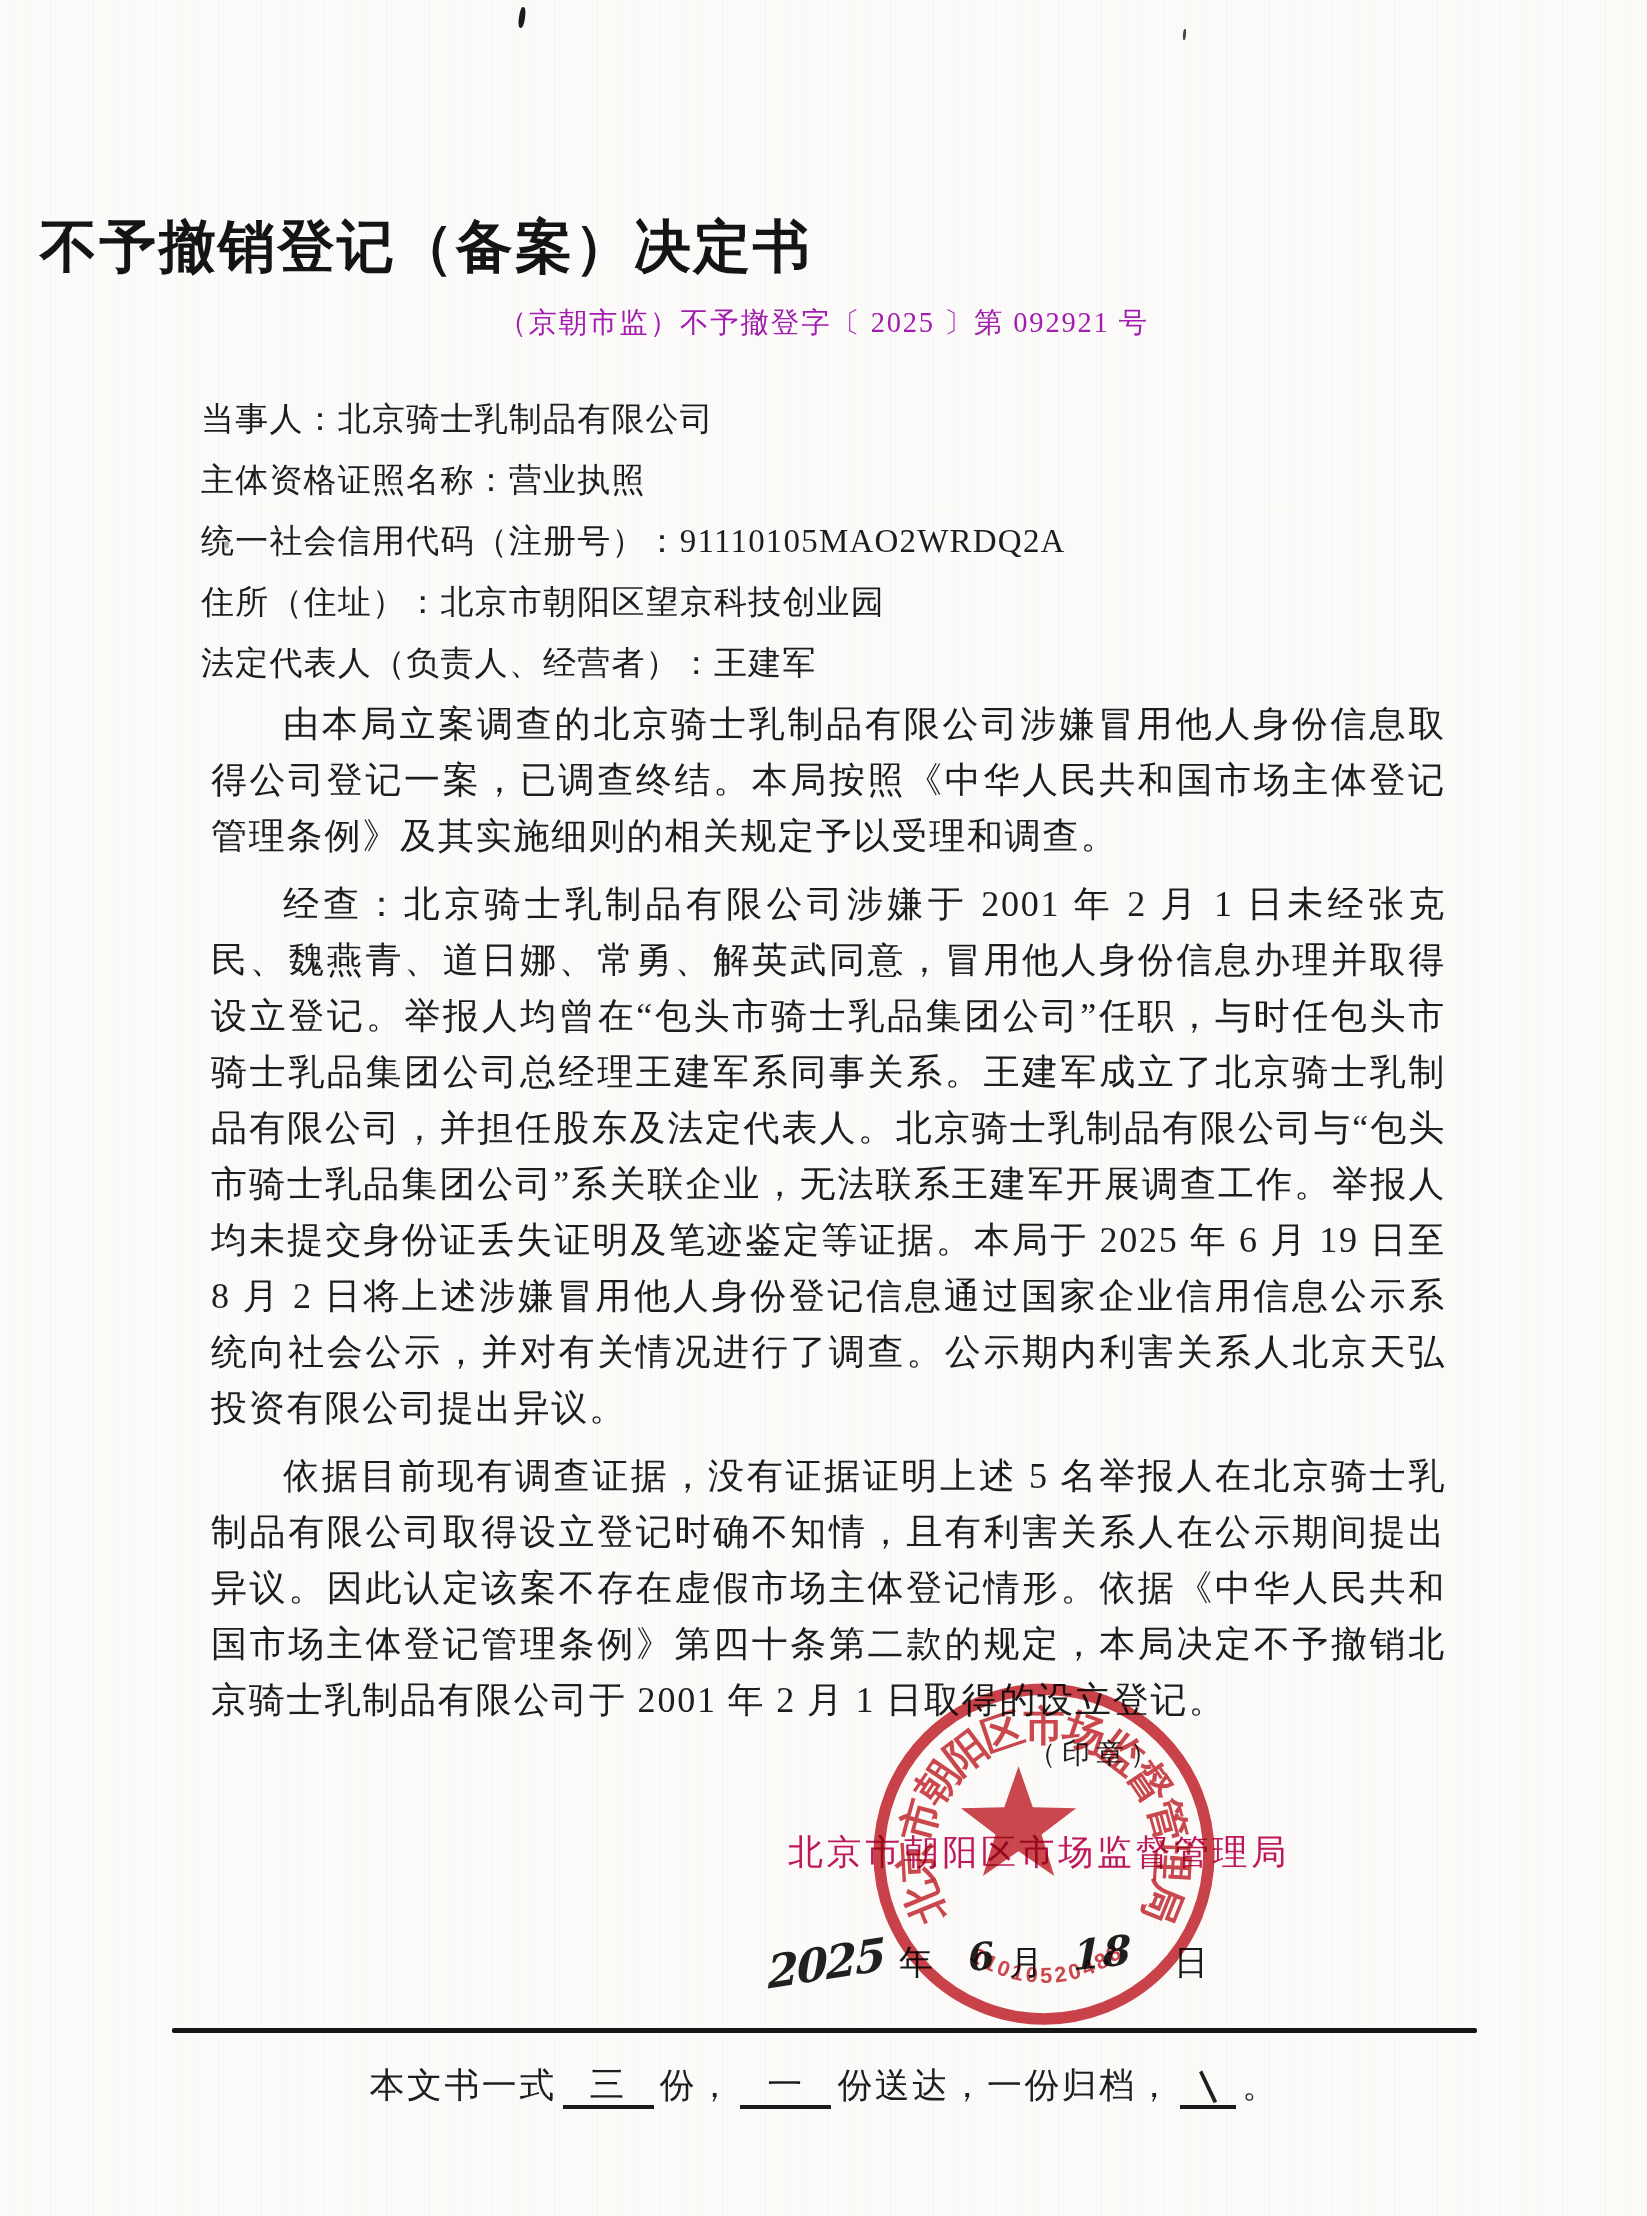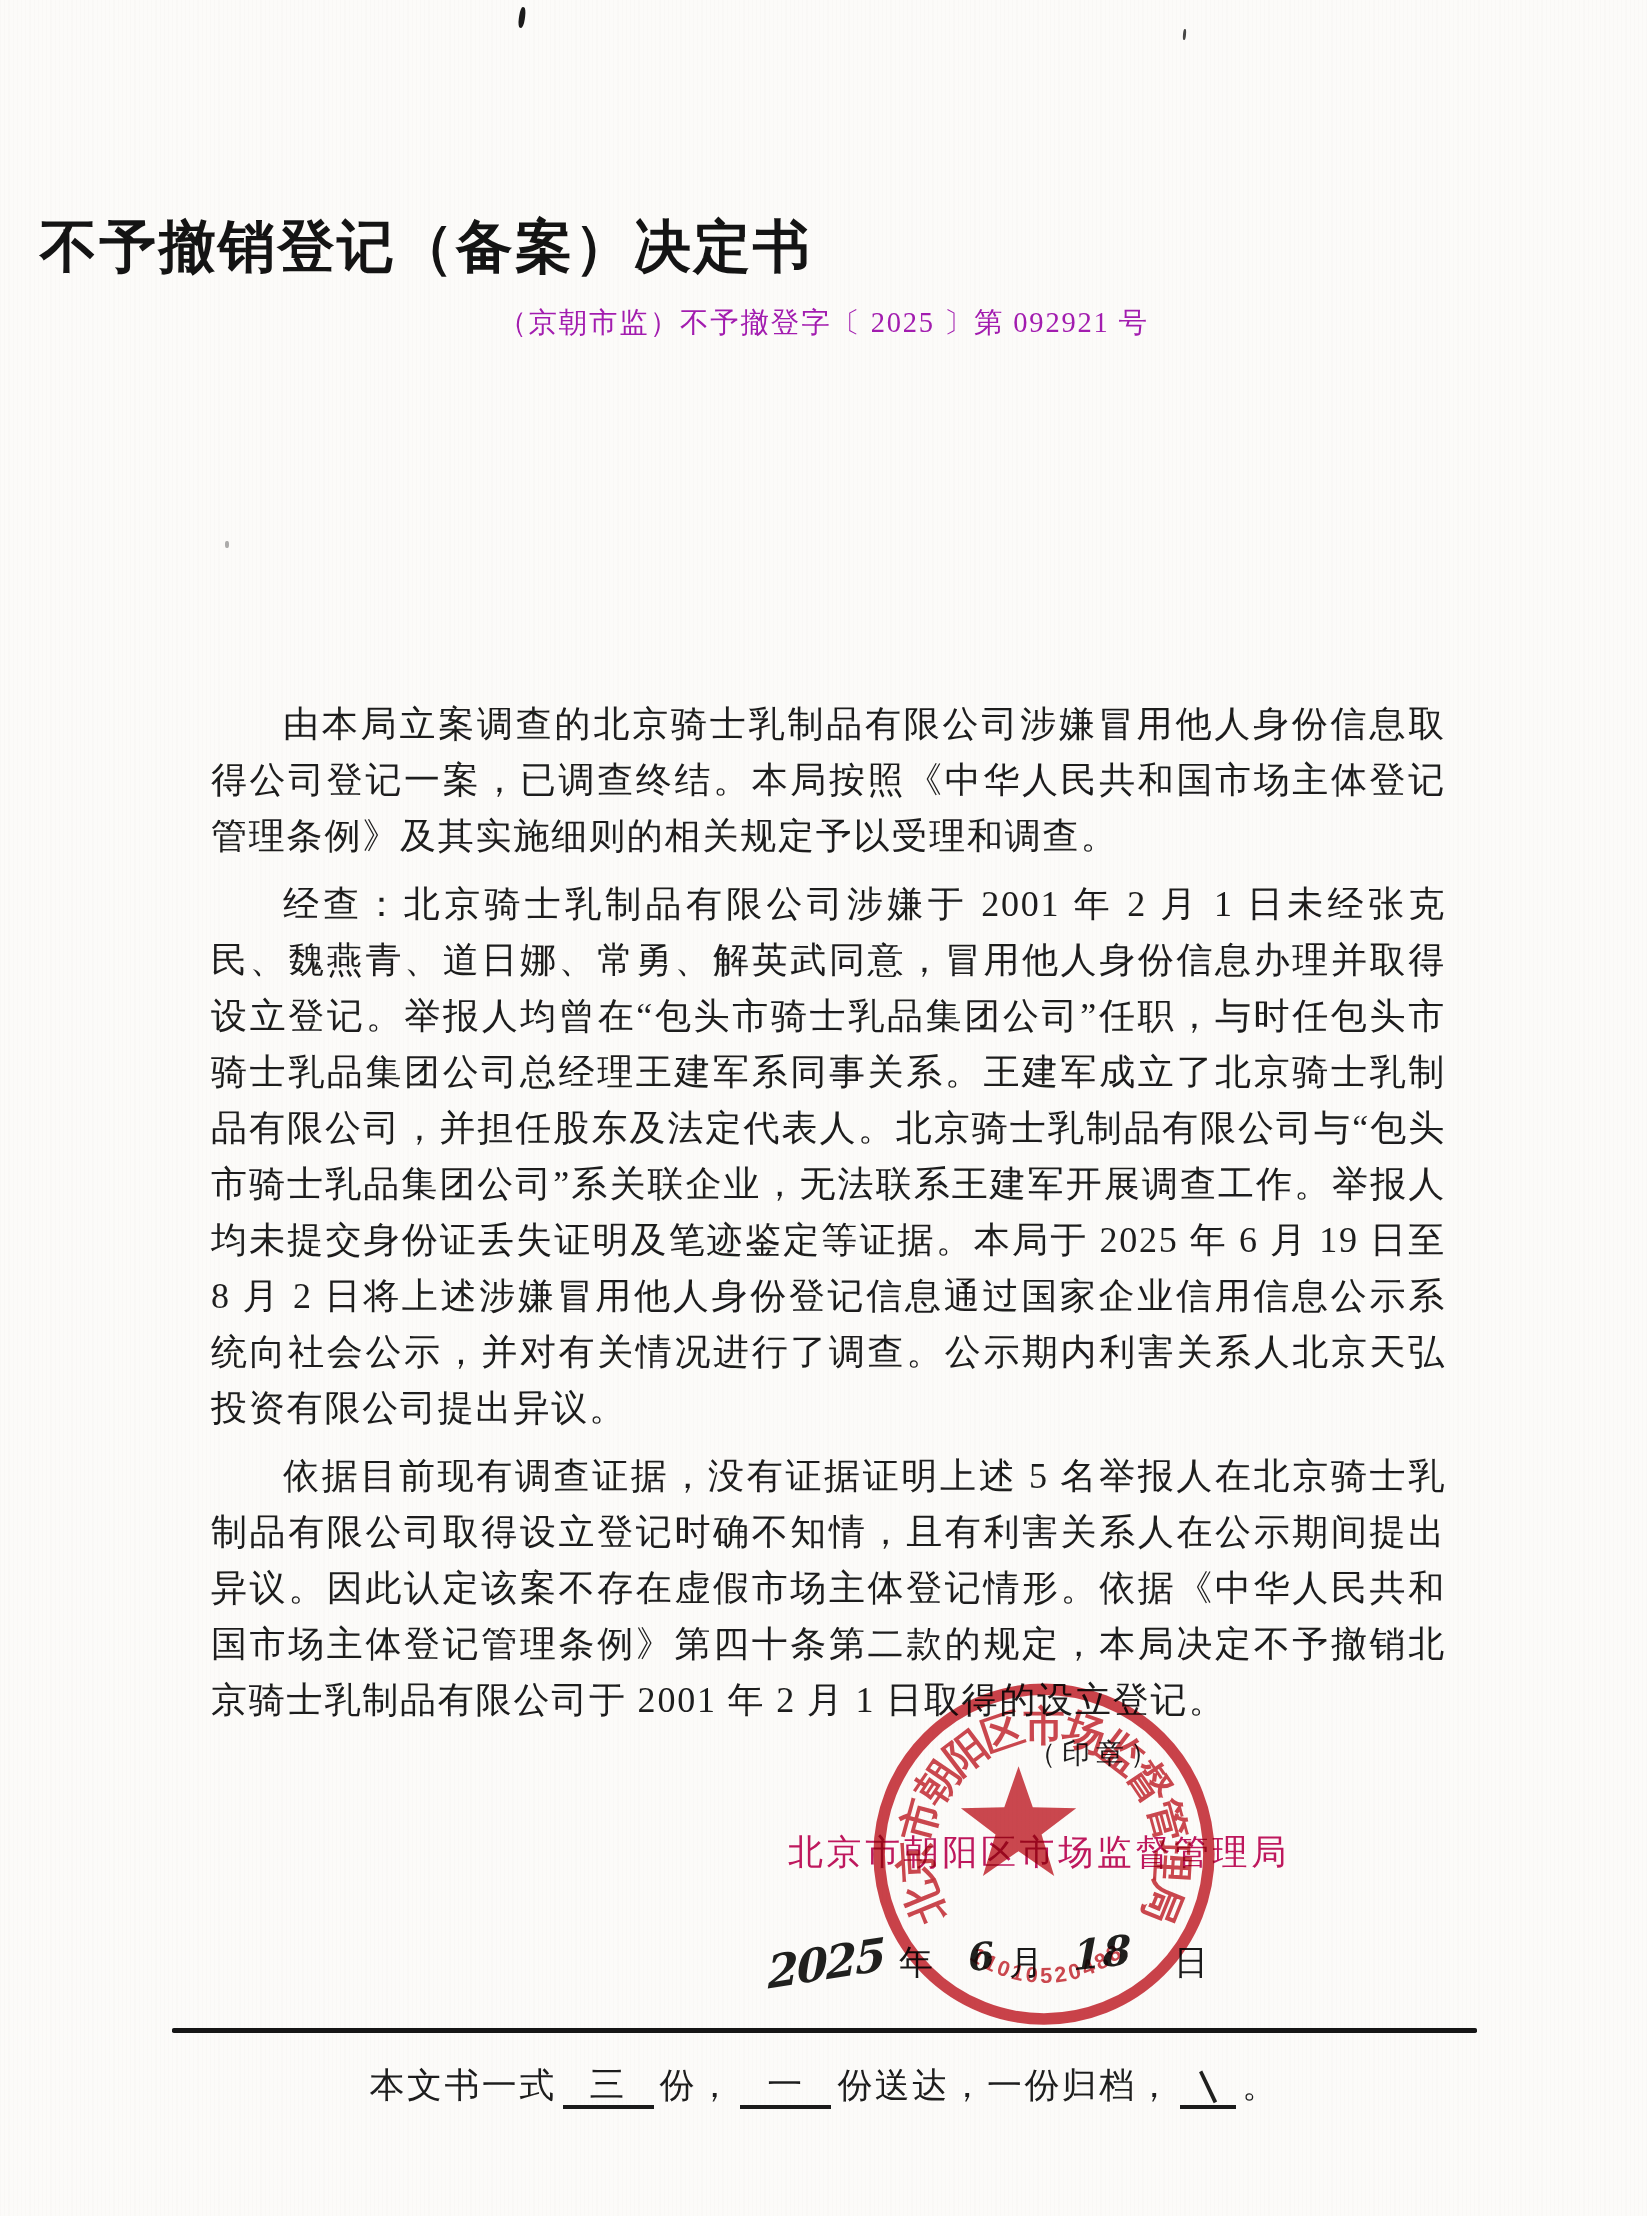--- a/index.html
+++ b/index.html
@@ -84,20 +84,27 @@
 <div class="page">
 
   <div class="speck s1"></div>
   <div class="speck s2"></div>
   <div class="speck s3"></div>
 
   <h1 class="title">不予撤销登记（备案）决定书</h1>
 
   <div class="doc-no">（京朝市监）不予撤登字〔 2025 〕第 092921 号</div>
 
+  <div class="party">
+    <div class="party-line">当事人：北京骑士乳制品有限公司</div>
+    <div class="party-line">主体资格证照名称：营业执照</div>
+    <div class="party-line">统一社会信用代码（注册号）：91110105MAO2WRDQ2A</div>
+    <div class="party-line">住所（住址）：北京市朝阳区望京科技创业园</div>
+    <div class="party-line">法定代表人（负责人、经营者）：王建军</div>
+  </div>
 
   <div class="body-text">
     <p class="para">由本局立案调查的北京骑士乳制品有限公司涉嫌冒用他人身份信息取得公司登记一案，已调查终结。本局按照《中华人民共和国市场主体登记管理条例》及其实施细则的相关规定予以受理和调查。</p>
     <p class="para">经查：北京骑士乳制品有限公司涉嫌于 2001 年 2 月 1 日未经张克民、魏燕青、道日娜、常勇、解英武同意，冒用他人身份信息办理并取得设立登记。举报人均曾在“包头市骑士乳品集团公司”任职，与时任包头市骑士乳品集团公司总经理王建军系同事关系。王建军成立了北京骑士乳制品有限公司，并担任股东及法定代表人。北京骑士乳制品有限公司与“包头市骑士乳品集团公司”系关联企业，无法联系王建军开展调查工作。举报人均未提交身份证丢失证明及笔迹鉴定等证据。本局于 2025 年 6 月 19 日至 8 月 2 日将上述涉嫌冒用他人身份登记信息通过国家企业信用信息公示系统向社会公示，并对有关情况进行了调查。公示期内利害关系人北京天弘投资有限公司提出异议。</p>
     <p class="para">依据目前现有调查证据，没有证据证明上述 5 名举报人在北京骑士乳制品有限公司取得设立登记时确不知情，且有利害关系人在公示期间提出异议。因此认定该案不存在虚假市场主体登记情形。依据《中华人民共和国市场主体登记管理条例》第四十条第二款的规定，本局决定不予撤销北京骑士乳制品有限公司于 2001 年 2 月 1 日取得的设立登记。</p>
   </div>
 
   <div class="seal-label">（印章）</div>
 
   <div class="agency-line">北京市朝阳区市场监督管理局</div>

